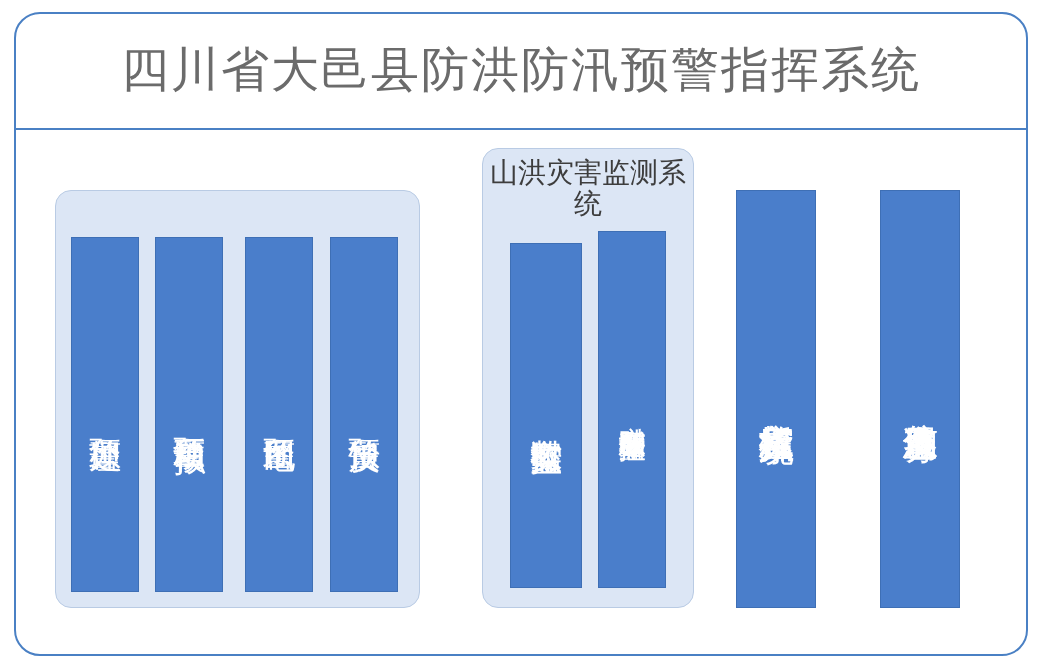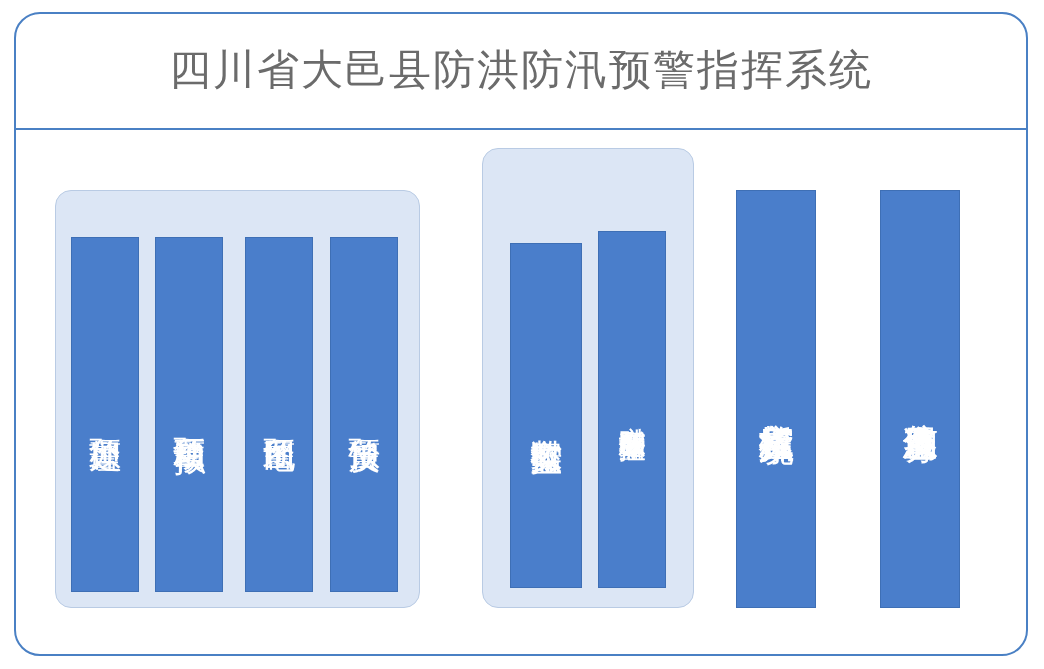--- a/index.html
+++ b/index.html
@@ -38,21 +38,21 @@
     top: 12px;
     width: 1014px;
     height: 118px;
     box-sizing: border-box;
     border-bottom: 2.5px solid #4a80c4;
     display: flex;
     align-items: center;
     justify-content: center;
   }
   .title-text {
-    font-size: 42px;
+    font-size: 48px;
     letter-spacing: 2px;
     color: #6b6b6b;
     font-family: Liberation Sans, sans-serif;
     white-space: nowrap;
   }
 
   
   .group-box {
     position: absolute;
     background: #dce6f5;
@@ -118,20 +118,21 @@
 
   <div class="vcard" style="left:245px; top:237px; width:68px; height:355px;">
     <span class="vtext vtext-md">预警地图</span>
   </div>
 
   <div class="vcard" style="left:330px; top:237px; width:68px; height:355px;">
     <span class="vtext vtext-md">预警反馈</span>
   </div>
 
   <div class="group-box" style="left:482px; top:148px; width:212px; height:460px;"></div>
+  <div class="group-label" style="left:490px; top:157px; width:196px; font-size:28px;">山洪灾害监测系统</div>
 
   <div class="vcard" style="left:510px; top:243px; width:72px; height:345px;">
     <span class="vtext vtext-md">实时数据监控</span>
   </div>
 
   <div class="vcard" style="left:598px; top:231px; width:68px; height:357px;">
     <span class="vtext vtext-sm">实时动态影像数据监控</span>
   </div>
 
   <div class="vcard" style="left:736px; top:190px; width:80px; height:418px;">

